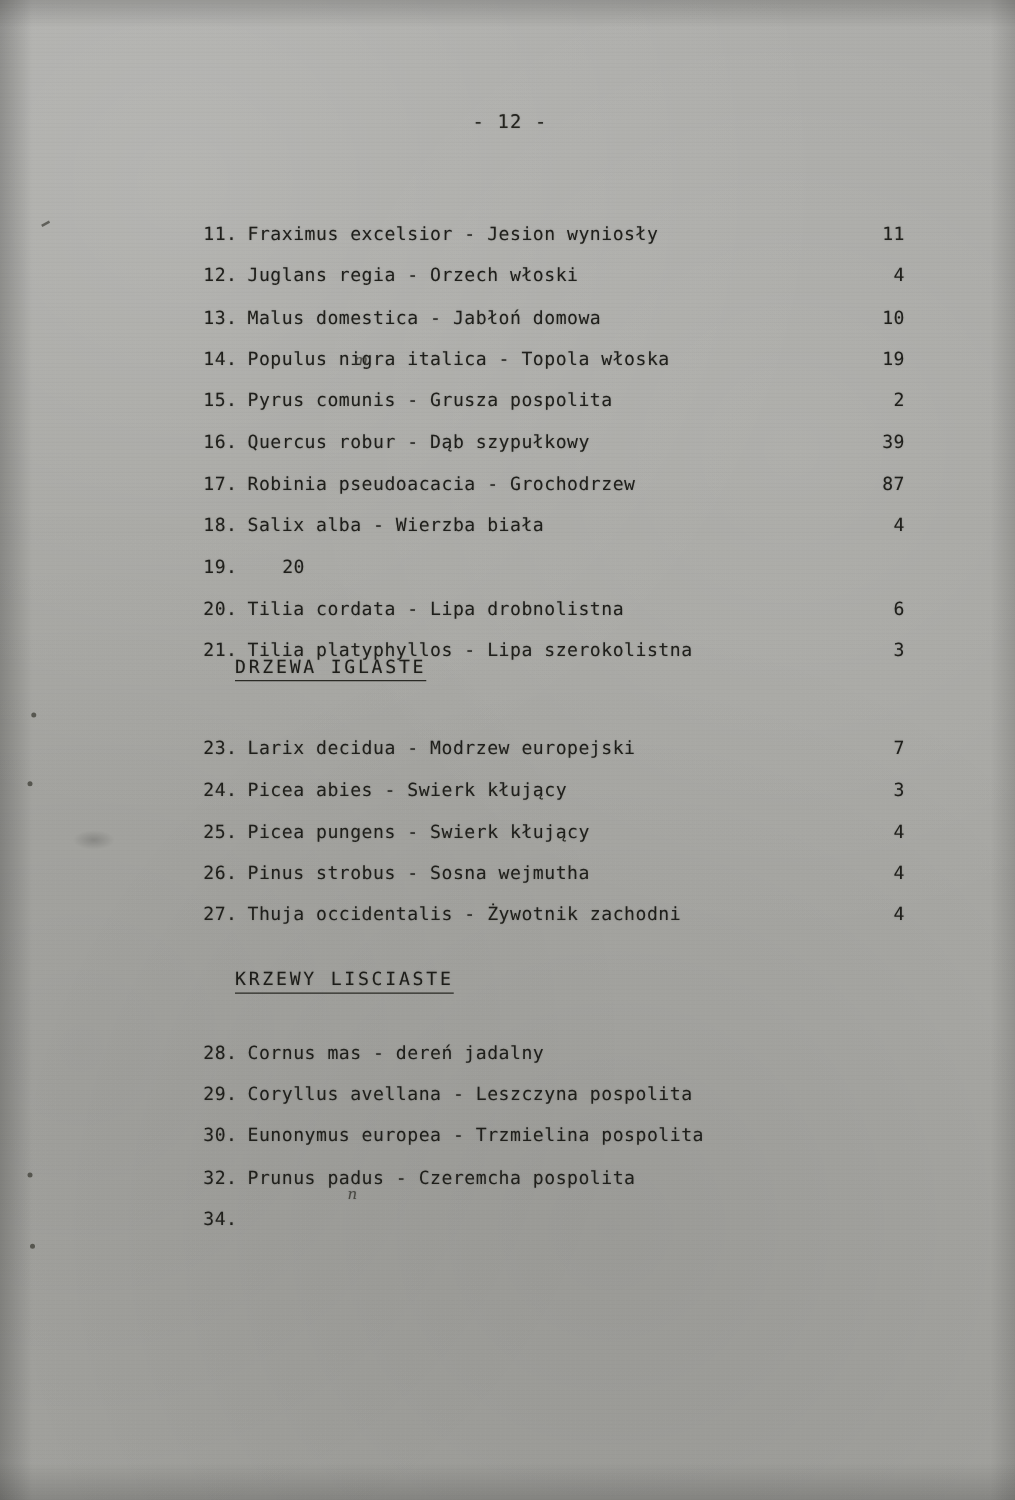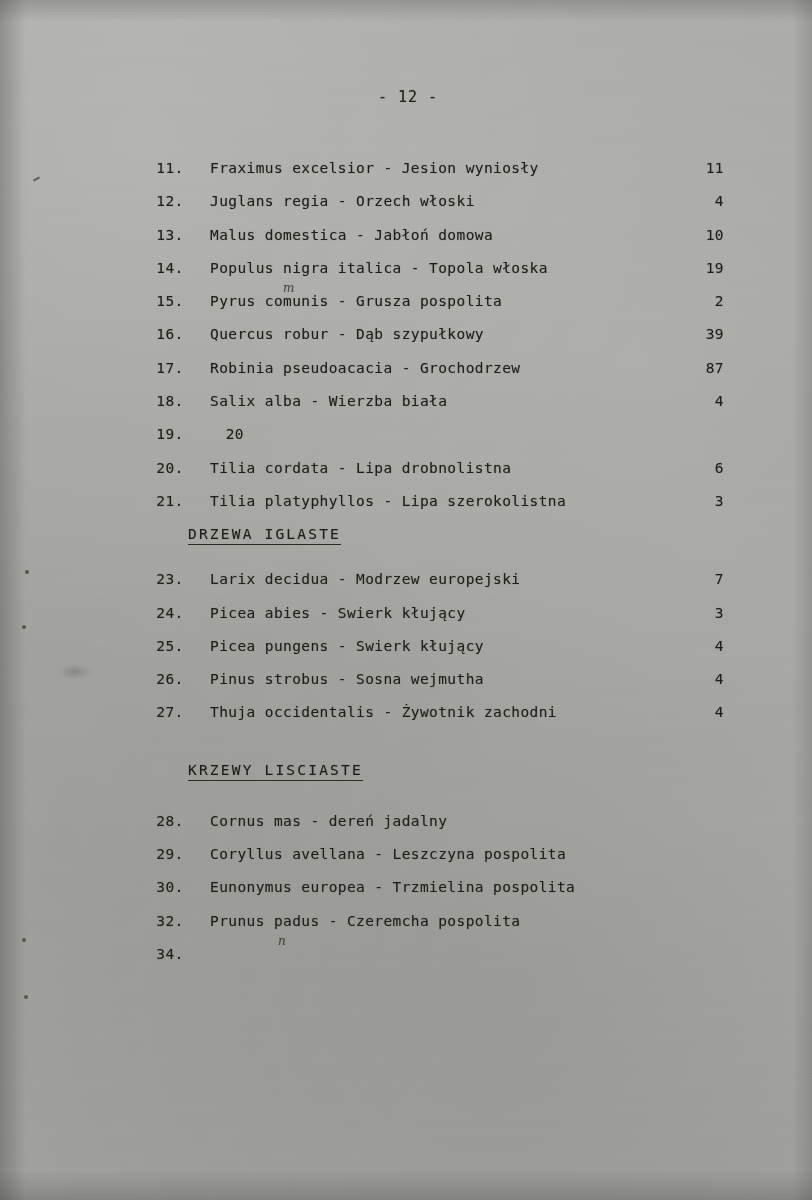--- a/index.html
+++ b/index.html
@@ -92,32 +92,32 @@
     align-items: baseline;
     height: 33.3px;
     font-size: 14.5px;
     color: #1f1f1b;
     letter-spacing: 0.4px;
     text-shadow: 0 0 1px rgba(70,70,64,0.5);
   }
   .entry .num {
     width: 40px;
     flex: 0 0 40px;
-    text-align: center;
+    text-align: right;
     padding-right: 8px;
   }
   .entry .txt {
     flex: 1 1 auto;
     white-space: nowrap;
-    margin-left: 12px;
   }
   .entry .cnt {
     flex: 0 0 46px;
     text-align: right;
     padding-right: 6px;
+    margin-top: 20px;
   }
 
   .section-head {
     height: 33px;
     margin-bottom: 12px;
     padding-left: 38px;
     font-size: 14.5px;
     letter-spacing: 2.2px;
     color: #1d1d19;
     text-shadow: 0 0 1px rgba(70,70,64,0.5);
@@ -255,21 +255,21 @@
         <span class="cnt">4</span>
       </div>
       <div class="entry">
         <span class="num">27.</span>
         <span class="txt">Thuja occidentalis - Żywotnik zachodni</span>
         <span class="cnt">4</span>
       </div>
     </div>
 
     <div>
-      <div class="section-head" style="margin-top:24px; margin-bottom:18px;">
+      <div class="section-head" style="margin-top:38px; margin-bottom:18px;">
         <span class="u">KRZEWY LISCIASTE</span>
       </div>
       <div class="entry">
         <span class="num">28.</span>
         <span class="txt">Cornus mas - dereń jadalny</span>
         <span class="cnt"></span>
       </div>
       <div class="entry">
         <span class="num">29.</span>
         <span class="txt">Coryllus avellana - Leszczyna pospolita</span>

